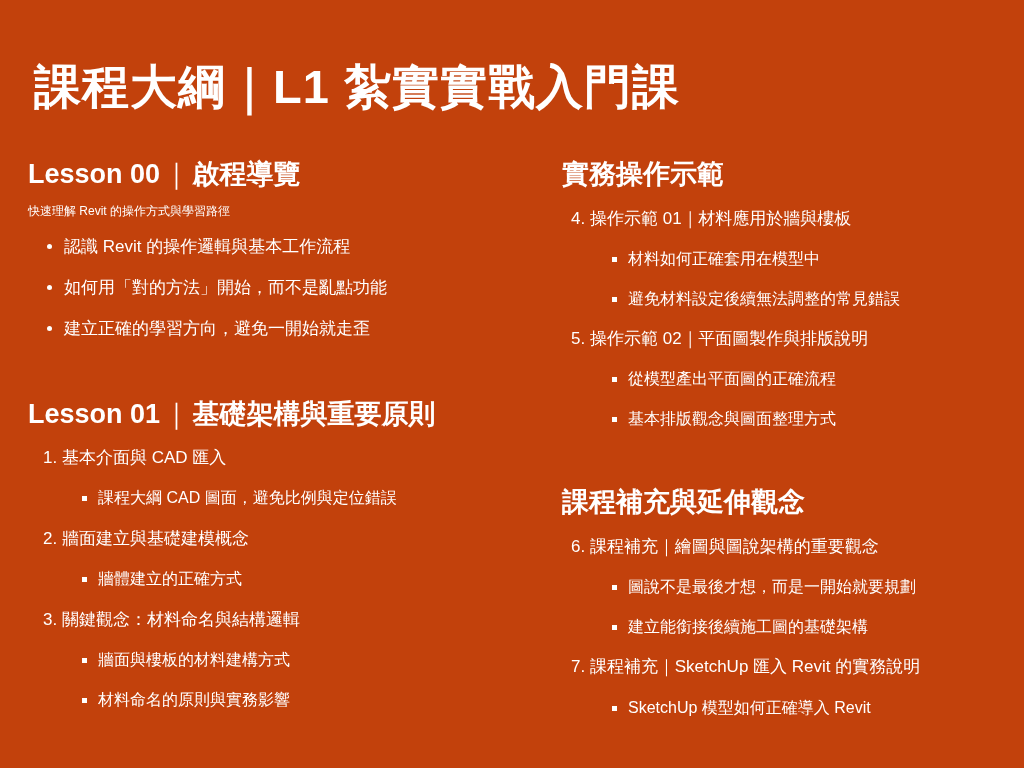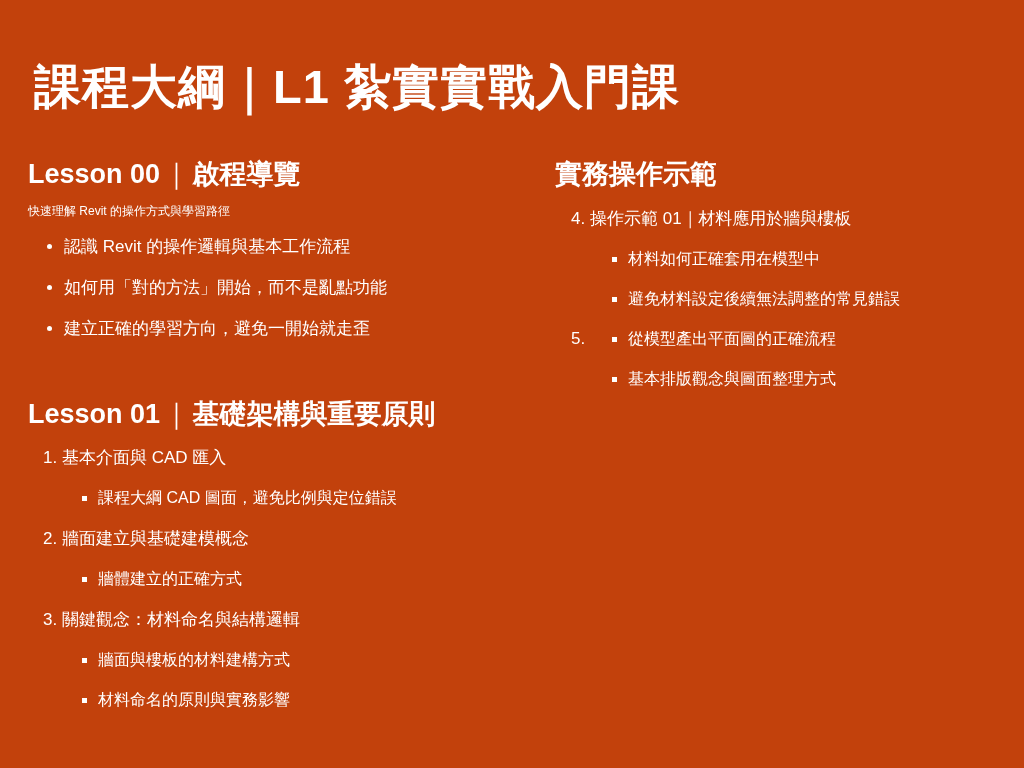--- a/index.html
+++ b/index.html
@@ -52,21 +52,21 @@
     margin-bottom: 54px;
   }
   .section-heading {
     font-size: 27px;
     font-weight: bold;
     line-height: 1.25;
     margin: 0 0 10px 0;
     white-space: nowrap;
   }
   .section-heading.indent {
-    margin-left: 7px;
+    margin-left: 14px;
   }
   .section-heading .divider {
     font-weight: normal;
     padding: 0 3px;
   }
   .lead {
     font-size: 12px;
     line-height: 1.5;
     margin: 0 0 6px 0;
   }
@@ -154,25 +154,44 @@
         <div class="section-heading indent">實務操作示範</div>
         <ol class="level1" start="4">
           <li>
             <span>操作示範 01｜材料應用於牆與樓板</span>
             <ul class="level2">
               <li>材料如何正確套用在模型中</li>
               <li>避免材料設定後續無法調整的常見錯誤</li>
             </ul>
           </li>
           <li>
+            <span>操作示範 02｜平面圖製作與排版說明</span>
             <ul class="level2">
               <li>從模型產出平面圖的正確流程</li>
               <li>基本排版觀念與圖面整理方式</li>
             </ul>
           </li>
         </ol>
       </div>
 
+      <div class="section">
+        <div class="section-heading indent">課程補充與延伸觀念</div>
+        <ol class="level1" start="6">
+          <li>
+            <span>課程補充｜繪圖與圖說架構的重要觀念</span>
+            <ul class="level2">
+              <li>圖說不是最後才想，而是一開始就要規劃</li>
+              <li>建立能銜接後續施工圖的基礎架構</li>
+            </ul>
+          </li>
+          <li>
+            <span>課程補充｜SketchUp 匯入 Revit 的實務說明</span>
+            <ul class="level2">
+              <li>SketchUp 模型如何正確導入 Revit</li>
+            </ul>
+          </li>
+        </ol>
+      </div>
 
     </div>
 
   </div>
 </div>
 
 </body></html>

